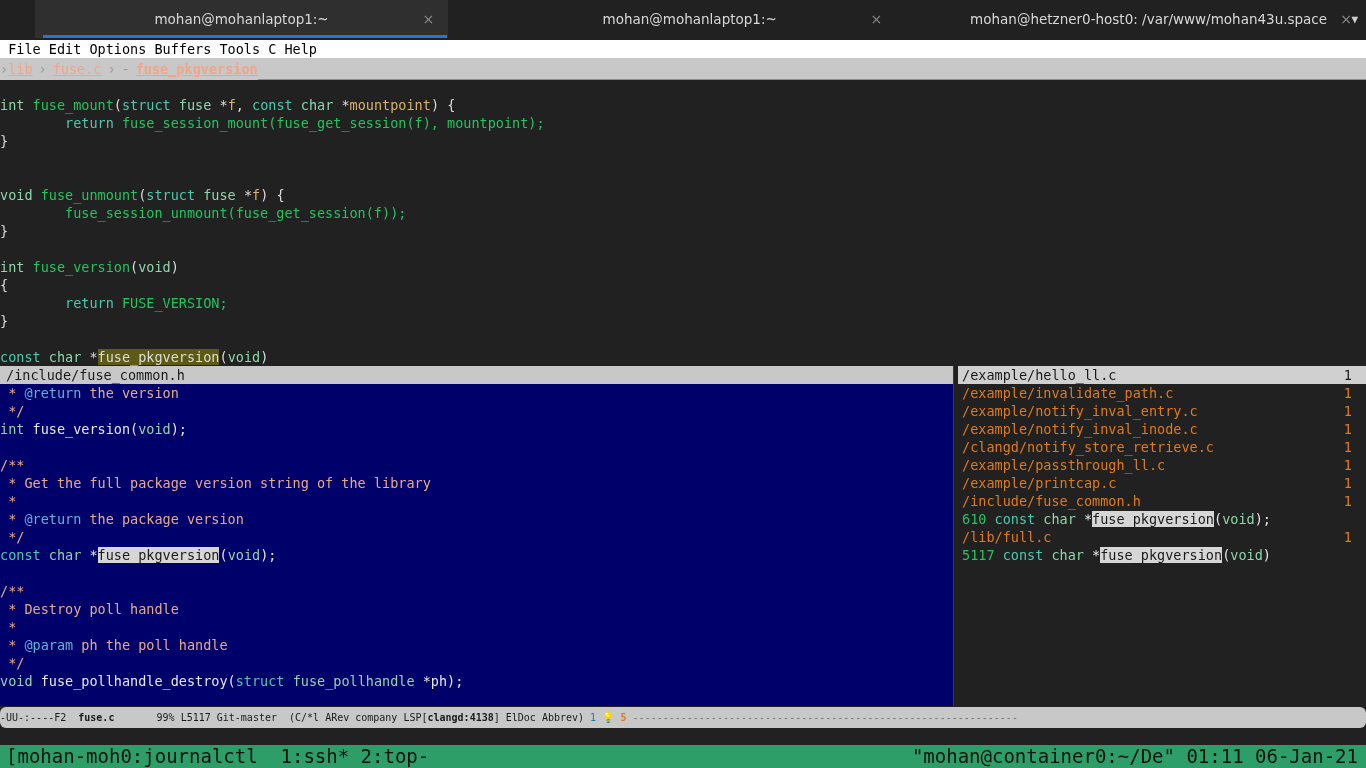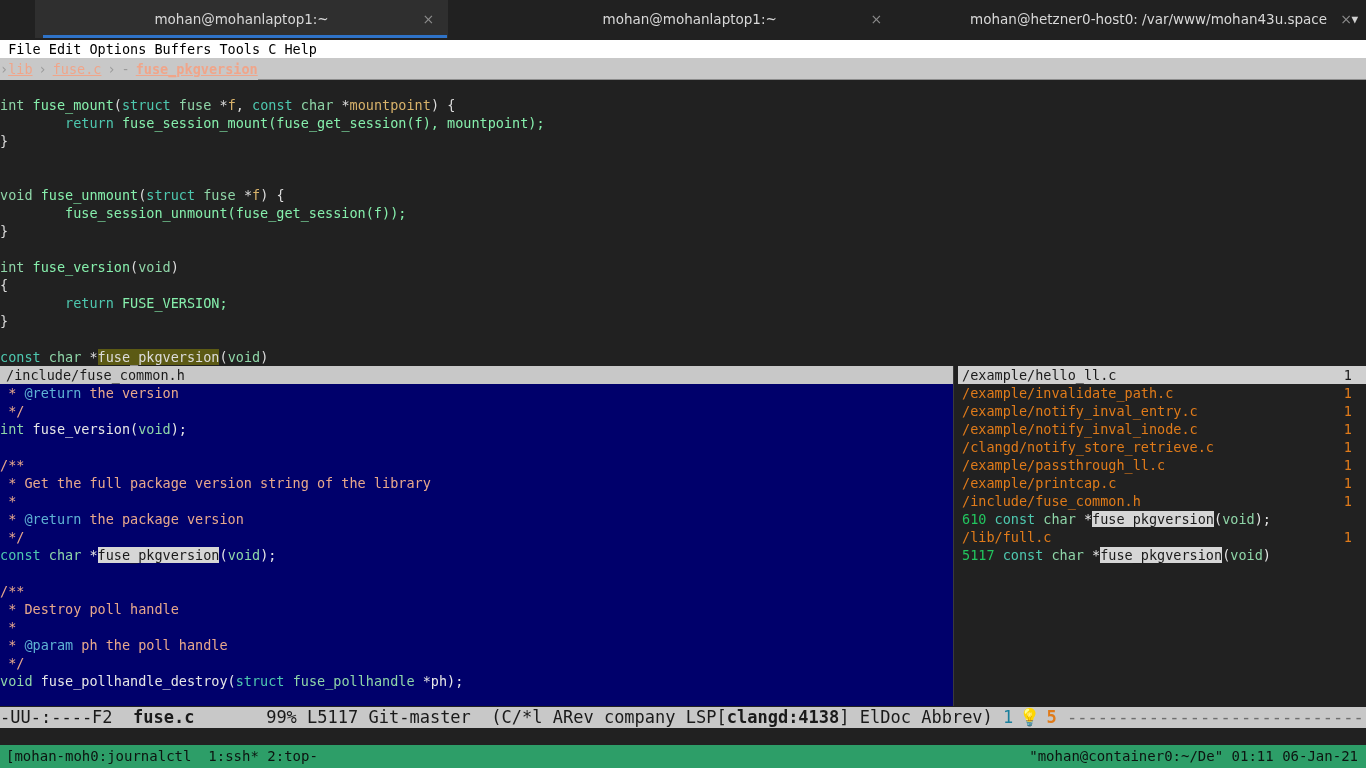--- a/index.html
+++ b/index.html
@@ -65,21 +65,21 @@
     line-height: 18px;
     padding-top: 16px;
     white-space: pre;
     overflow: hidden;
   }
   .code-line { height: 18px; white-space: pre; padding-left: 0px; }
 
   
   .k-type   { color: #8fd6a8; }  
   .k-kw     { color: #4ec9b0; }  
-  .k-plain  { color: #86efac; }
+  .k-plain  { color: #22c55e; }
   .k-var    { color: #d8b26a; }
   .k-punct  { color: #dcdcdc; }
   .hl-sym   { background: #5c5a14; color: #dcdcdc; }
 
   
   .docpop {
     position: absolute; left: 0px; top: 366px; width: 954px; height: 340px;
     background: #00006b; overflow: hidden;
     border-right: 1px solid #3a3a3a;
   }
@@ -121,34 +121,35 @@
     height: 18px; line-height: 18px;
     font-family: "DejaVu Sans Mono", monospace; font-size: 13.5px;
     white-space: pre; padding-left: 4px; color: #dcdcdc;
   }
   .ref-lineno { color: #22c55e; }
 
   
   .modeline {
     position: absolute; left: 0; top: 707px; width: 1366px; height: 21px;
     background: #c8c8c8; color: #1a1a1a;
-    font-family: "DejaVu Sans Mono", monospace; font-size: 17px;
+    font-family: "DejaVu Sans Mono", monospace; font-size: 10px;
     line-height: 21px; white-space: pre; display: flex; align-items: center;
     overflow: hidden;
+    border-radius: 6px;
   }
   .ml-bold { font-weight: bold; }
   .ml-cyan { color: #1a7f9c; }
   .ml-orange { color: #e07b1a; font-weight: bold; }
   .ml-dash { color: #6f6f6f; flex: 1; overflow: hidden; }
 
   
   .tmux {
     position: absolute; left: 0; top: 745px; width: 1366px; height: 23px;
     background: #2d9e68; color: #0c1410;
-    font-family: "DejaVu Sans Mono", monospace; font-size: 14px;
+    font-family: "DejaVu Sans Mono", monospace; font-size: 19px;
     line-height: 23px; white-space: pre;
     display: flex; align-items: center; justify-content: space-between;
     padding: 0 6px;
   }
   .tmux-right { padding-right: 2px; }
 </style>
 </head>
 <body>
 
 <div id="app">

